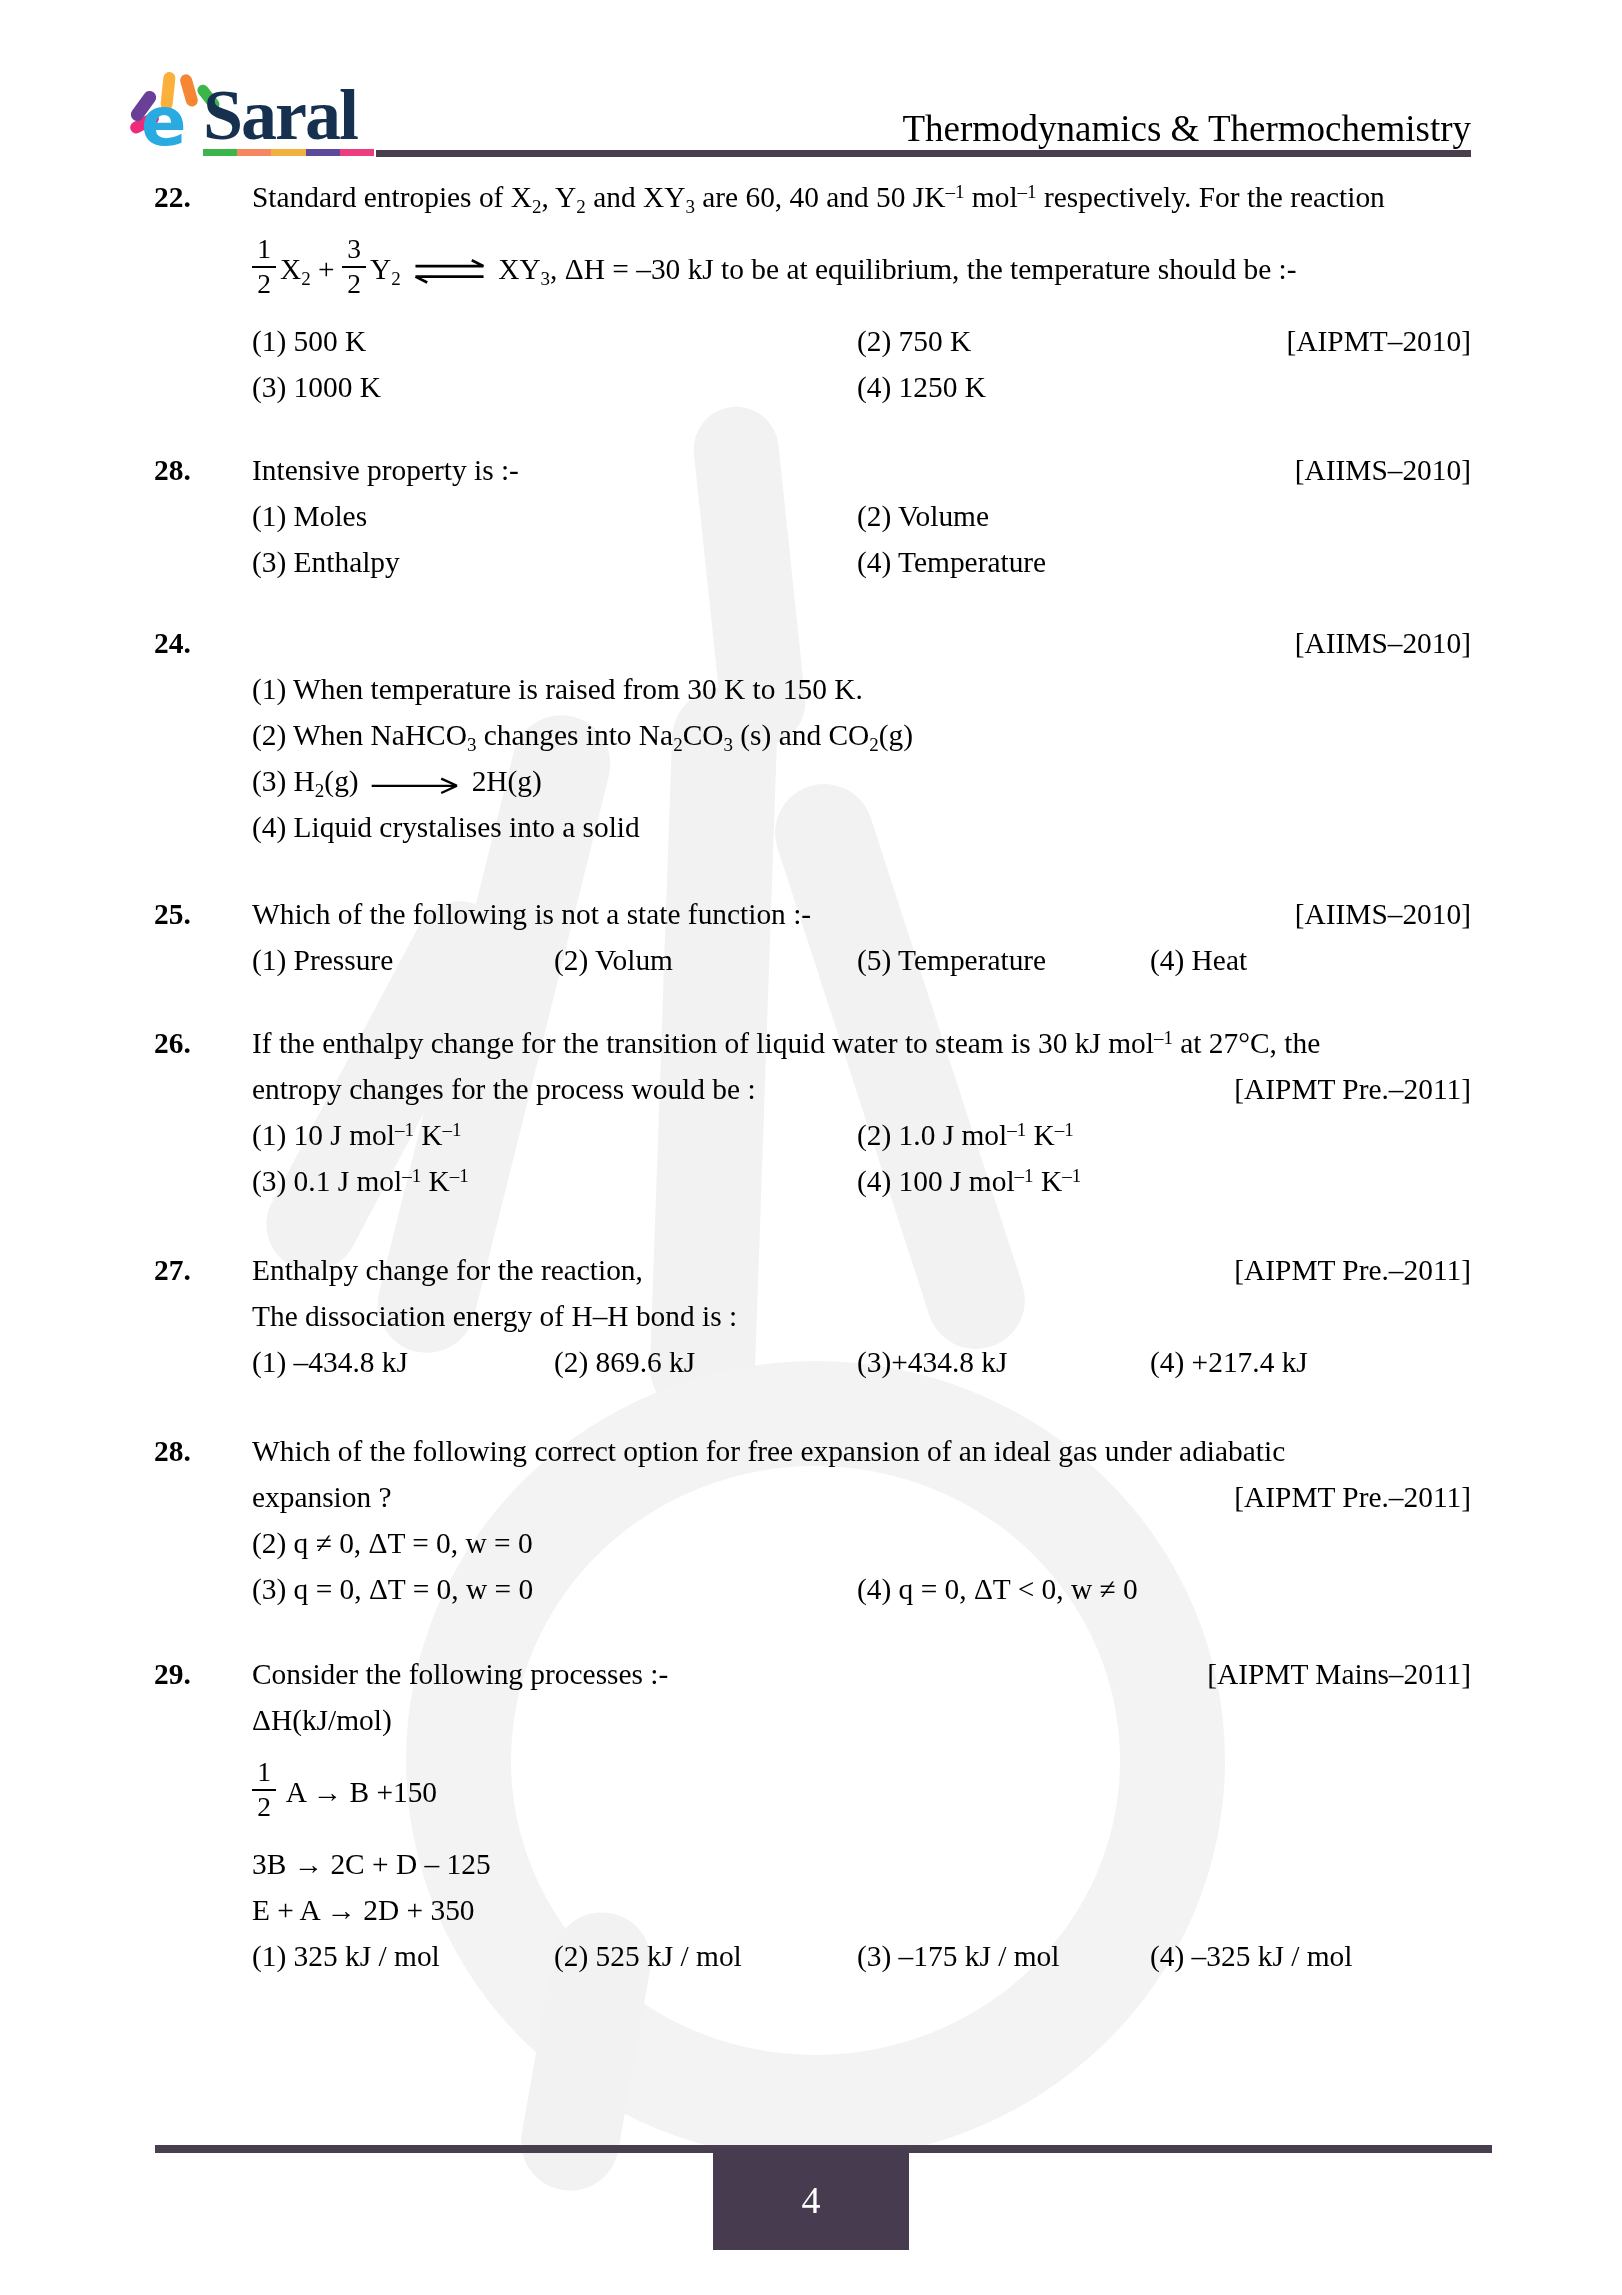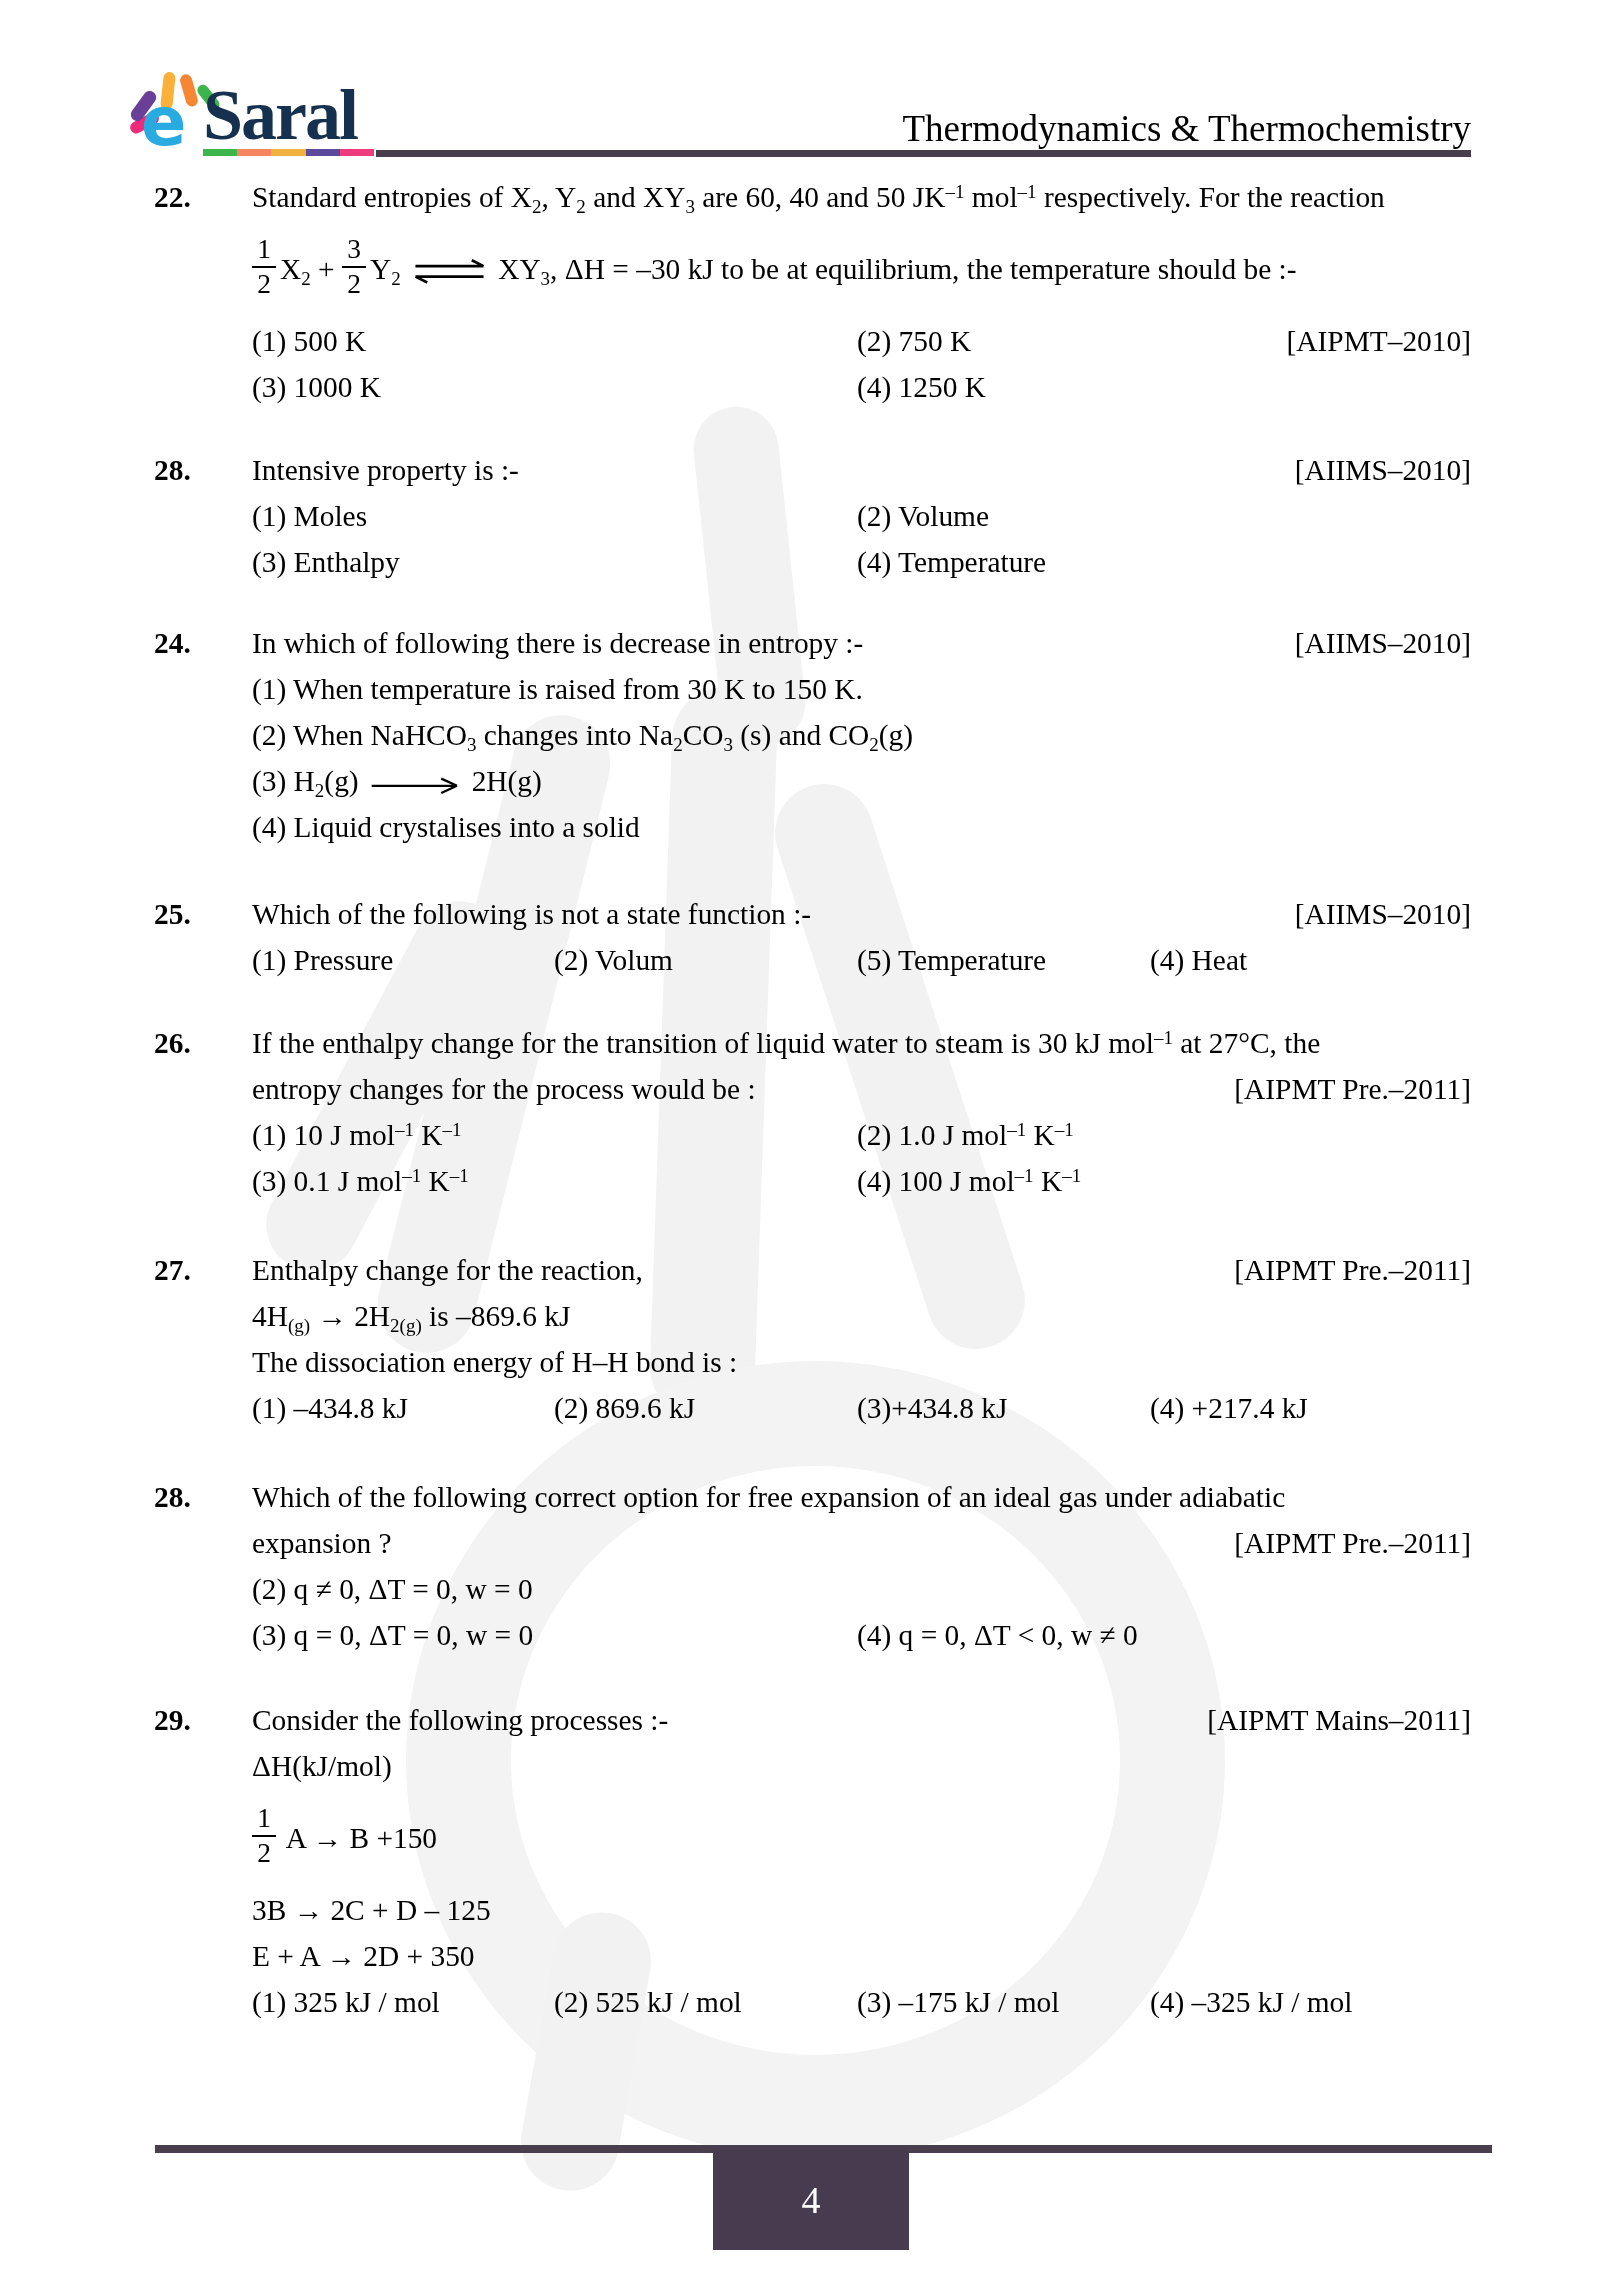--- a/index.html
+++ b/index.html
@@ -132,21 +132,21 @@
           <span class="opt">(1) Moles</span>
           <span class="opt">(2) Volume</span>
         </div>
         <div class="ln opt-row r2">
           <span class="opt">(3) Enthalpy</span>
           <span class="opt">(4) Temperature</span>
         </div>
       </div>
       <div class="question q-id-24">
         <div class="q-num">24.</div>
-        <div class="ln"><span>In which of following there is decrease in entropy :-</span><span class="tag">[AIIMS–2010]</span></div>
+        <div class="ln"><span class="tag">[AIIMS–2010]</span></div>
         <div class="ln"><span>(1) When temperature is raised from 30 K to 150 K.</span></div>
         <div class="ln"><span>(2) When NaHCO<sub>3</sub> changes into Na<sub>2</sub>CO<sub>3</sub> (s) and CO<sub>2</sub>(g)</span></div>
         <div class="ln"><span>(3) H<sub>2</sub>(g)<svg width="92" height="21" class="larr" viewBox="0 0 140 32">
               <path d="M4 18 H130 M134 18 L110 7 M134 18 L110 29" stroke="#000" stroke-width="3.5" fill="none"></path>
             </svg>2H(g)</span></div>
         <div class="ln"><span>(4) Liquid crystalises into a solid</span></div>
       </div>
       <div class="question q-id-25">
         <div class="q-num">25.</div>
         <div class="ln"><span>Which of the following is not a state function :-</span><span class="tag">[AIIMS–2010]</span></div>
@@ -166,21 +166,20 @@
           <span class="opt">(2) 1.0 J mol<sup>–1</sup> K<sup>–1</sup></span>
         </div>
         <div class="ln opt-row r2">
           <span class="opt">(3) 0.1 J mol<sup>–1</sup> K<sup>–1</sup></span>
           <span class="opt">(4) 100 J mol<sup>–1</sup> K<sup>–1</sup></span>
         </div>
       </div>
       <div class="question q-id-27">
         <div class="q-num">27.</div>
         <div class="ln"><span>Enthalpy change for the reaction,</span><span class="tag">[AIPMT Pre.–2011]</span></div>
-        <div class="ln"><span>4H<sub>(g)</sub> → 2H<sub>2(g)</sub> is –869.6 kJ</span></div>
         <div class="ln"><span>The dissociation energy of H–H bond is :</span></div>
         <div class="ln opt-row r4">
           <span class="opt">(1) –434.8 kJ</span>
           <span class="opt">(2) 869.6 kJ</span>
           <span class="opt">(3)+434.8 kJ</span>
           <span class="opt">(4) +217.4 kJ</span>
         </div>
       </div>
       <div class="question q-id-28">
         <div class="q-num">28.</div>

